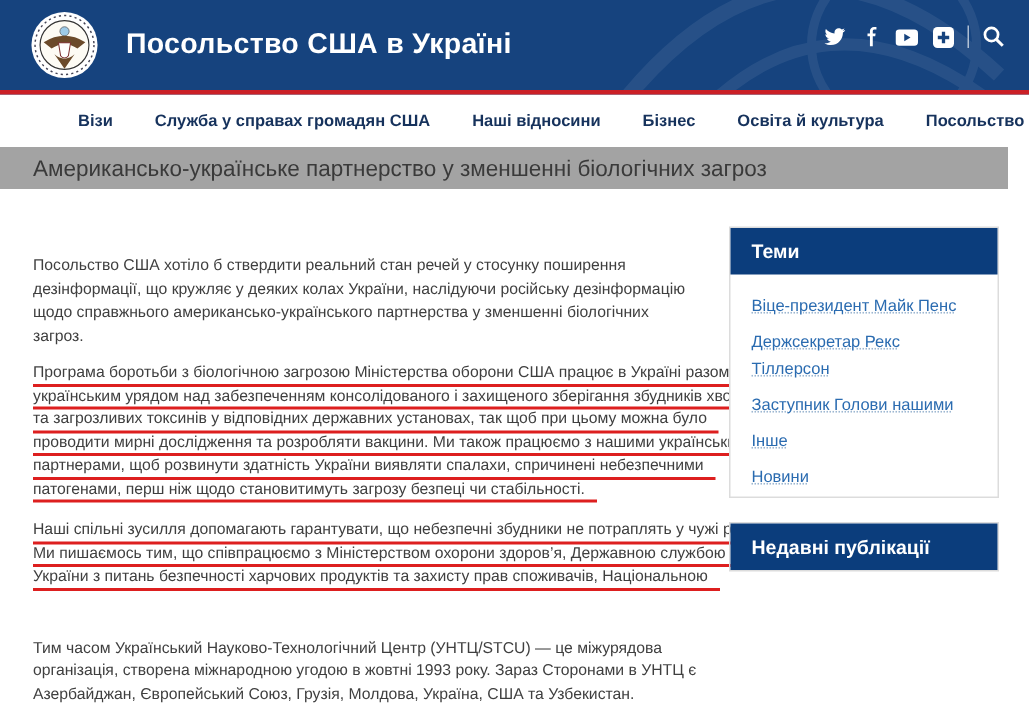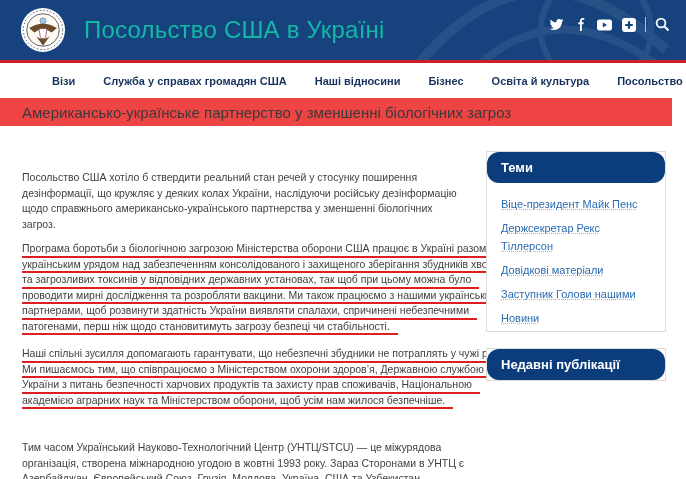--- a/index.html
+++ b/index.html
@@ -4,51 +4,51 @@
 <style>
   * { margin:0; padding:0; box-sizing:border-box; }
   html,body { width:686px; height:479px; overflow:hidden; background:#fff;
     font-family:"Liberation Sans", sans-serif; }
 
   
   .site-header { position:relative; width:686px; height:63px; background:#16437e;
     border-bottom:3px solid #cb2026; display:flex; align-items:center; overflow:hidden; }
   .watermark { position:absolute; right:0; top:-40px; opacity:.07; pointer-events:none; }
   .seal { width:46px; height:46px; margin-left:20px; flex:0 0 auto; cursor:pointer; }
-  .site-title { color:#14b8a6; font-size:24px; font-weight:400; margin-left:18px; letter-spacing:.2px; }
+  .site-title { color:#ffffff; font-size:19px; font-weight:700; margin-left:18px; letter-spacing:.2px; }
   .social { position:absolute; right:16px; top:17px; display:flex; align-items:center; gap:9px; }
   .social .icn { width:15px; height:15px; display:flex; align-items:center; justify-content:center; cursor:pointer; }
   .social .divider { width:1px; height:15px; background:rgba(255,255,255,.65); }
 
   
   .main-nav { width:686px; height:35px; background:#fff; display:flex; align-items:center; }
   .main-nav ul { list-style:none; display:flex; margin-left:52px; gap:28px; }
   .main-nav li { font-size:11px; font-weight:700; color:#16325c; cursor:pointer; white-space:nowrap; }
 
   
-  .page-title-bar { width:672px; height:28px; background:#ef4444; display:flex; align-items:center; }
+  .page-title-bar { width:672px; height:28px; background:#a3a3a3; display:flex; align-items:center; }
   .page-title-bar h2 { font-size:15px; font-weight:400; color:#3a3a3a; margin-left:22px; }
 
   
   .layout { display:flex; width:672px; }
   .main-col { width:470px; padding:13px 4px 0 22px; }
   .sidebar { width:180px; margin-left:16px; }
 
   
   .para { font-size:10.5px; line-height:15.5px; color:#3f3f3f; margin-bottom:10px; max-width:446px;margin-top:31px; }
   .redline-para { margin-bottom:12px; }
   .redline { font-size:10.5px; line-height:13.5px; color:#3f3f3f; white-space:nowrap;
     width:fit-content; padding-right:8px; border-bottom:2px solid #dd1f1f; }
   .article-link { color:#2e6da4; text-decoration:underline dotted; text-decoration-color:#8fb4d4;
     cursor:pointer; word-break:break-all; }
 
   
   .side-box { border:1px solid #dcdcdc; background:#fff; }
   .topics-box { margin-top:25px; }
-  .box-header { background:#0b3d7c; color:#fff; font-size:13px; font-weight:700; padding:8px 14px;border-radius:12px; }
+  .box-header { background:#0b3d7c; color:#fff; font-size:13px; font-weight:700; padding:8px 14px; }
   .topic-list { list-style:none; padding:8px 0 2px; }
   .topic-list li { padding:3px 14px; }
   .topic-list a { font-size:11px; color:#2a6bb0; text-decoration:underline dotted;
     text-decoration-color:#9db7d1; cursor:pointer; }
   .show-more { text-align:center; font-size:11px; font-weight:700; color:#16325c;
     padding:7px 0 10px; cursor:pointer; }
   .show-more .chev { font-size:9px; }
   .pubs-box { margin-top:16px; }
 </style>
 </head>
@@ -132,36 +132,35 @@
         <div class="redline">та загрозливих токсинів у відповідних державних установах, так щоб при цьому можна було</div>
         <div class="redline">проводити мирні дослідження та розробляти вакцини. Ми також працюємо з нашими українськими</div>
         <div class="redline">партнерами, щоб розвинути здатність України виявляти спалахи, спричинені небезпечними</div>
         <div class="redline">патогенами, перш ніж щодо становитимуть загрозу безпеці чи стабільності.</div>
       </div>
 
     <div class="redline-para">
         <div class="redline">Наші спільні зусилля допомагають гарантувати, що небезпечні збудники не потраплять у чужі руки.</div>
         <div class="redline">Ми пишаємось тим, що співпрацюємо з Міністерством охорони здоров’я, Державною службою</div>
         <div class="redline">України з питань безпечності харчових продуктів та захисту прав споживачів, Національною</div>
-        <div class="redline">академією аграрних наук та Міністерством оборони, щоб усім нам жилося безпечніше.</div>
       </div>
 
 
     <p class="para">Тим часом Український Науково-Технологічний Центр (УНТЦ/STCU) — це міжурядова організація, створена міжнародною угодою в жовтні 1993 року. Зараз Сторонами в УНТЦ є Азербайджан, Європейський Союз, Грузія, Молдова, Україна, США та Узбекистан.</p>
   </main>
 
   <aside class="sidebar">
 
     <div class="side-box topics-box">
       <div class="box-header">Теми</div>
       <ul class="topic-list">
           <li><a>Віце-президент Майк Пенс</a></li>
           <li><a>Держсекретар Рекс Тіллерсон</a></li>
-          <li><a>Довідкові матеріали</a></li>
           <li><a>Заступник Голови нашими</a></li>
+          <li><a>Інше</a></li>
           <li><a>Новини</a></li>
         </ul>
     </div>
 
     <div class="side-box pubs-box">
       <div class="box-header">Недавні публікації</div>
 
     </div>
 
   </aside>

